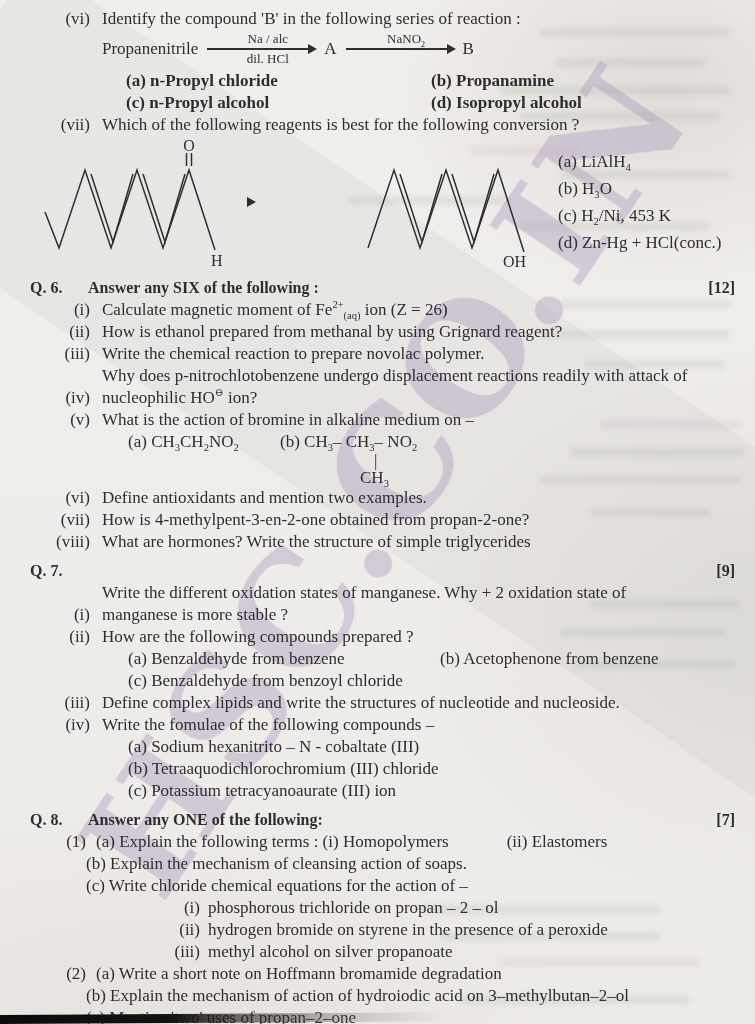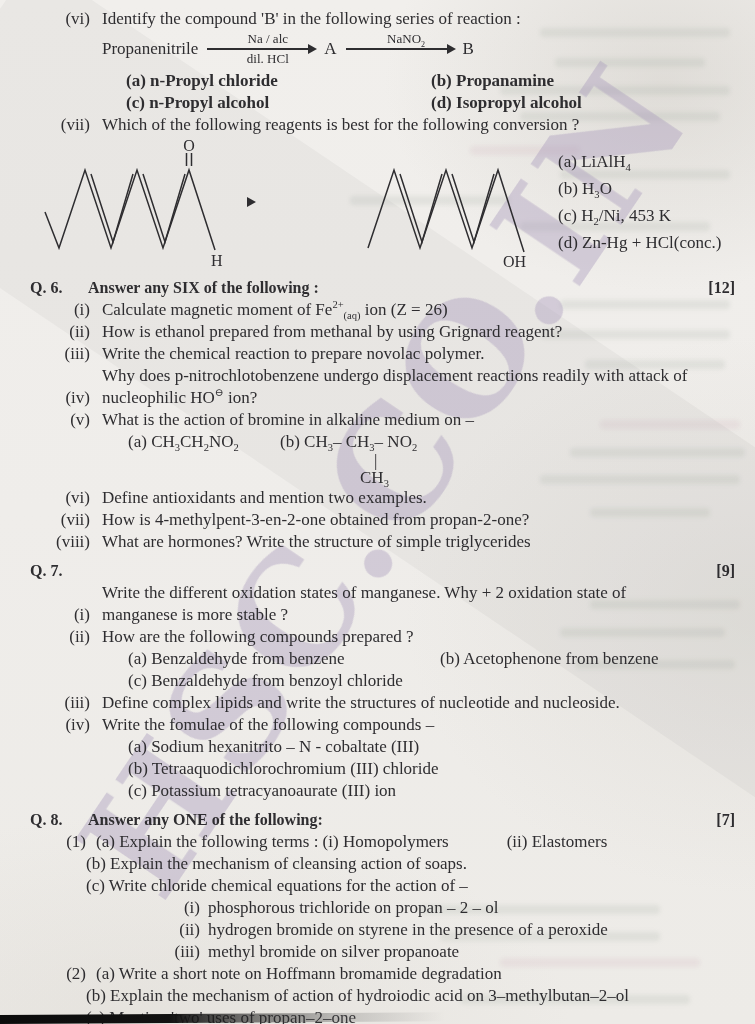--- a/index.html
+++ b/index.html
@@ -266,21 +266,21 @@
     <div class="q8c">
       <span class="lbl2">(i)</span>
       <span>phosphorous trichloride on propan – 2 – ol</span>
     </div>
     <div class="q8c">
       <span class="lbl2">(ii)</span>
       <span>hydrogen bromide on styrene in the presence of a peroxide</span>
     </div>
     <div class="q8c">
       <span class="lbl2">(iii)</span>
-      <span>methyl bromide on silver propanoate</span>
+      <span>methyl alcohol on silver propanoate</span>
     </div>
     <div class="q8row">
       <span class="q8num">(2)</span>
       <span><span>(a)</span> <span>Write a short note on Hoffmann bromamide degradation</span></span>
     </div>
     <div class="q8sub nowrap"><span>(b)</span> <span>Explain the mechanism of action of hydroiodic acid on 3–methylbutan–2–ol</span></div>
     <div class="q8sub"><span>(c)</span> <span>Mention 'two' uses of propan–2–one</span></div>
 
   </div>
 

